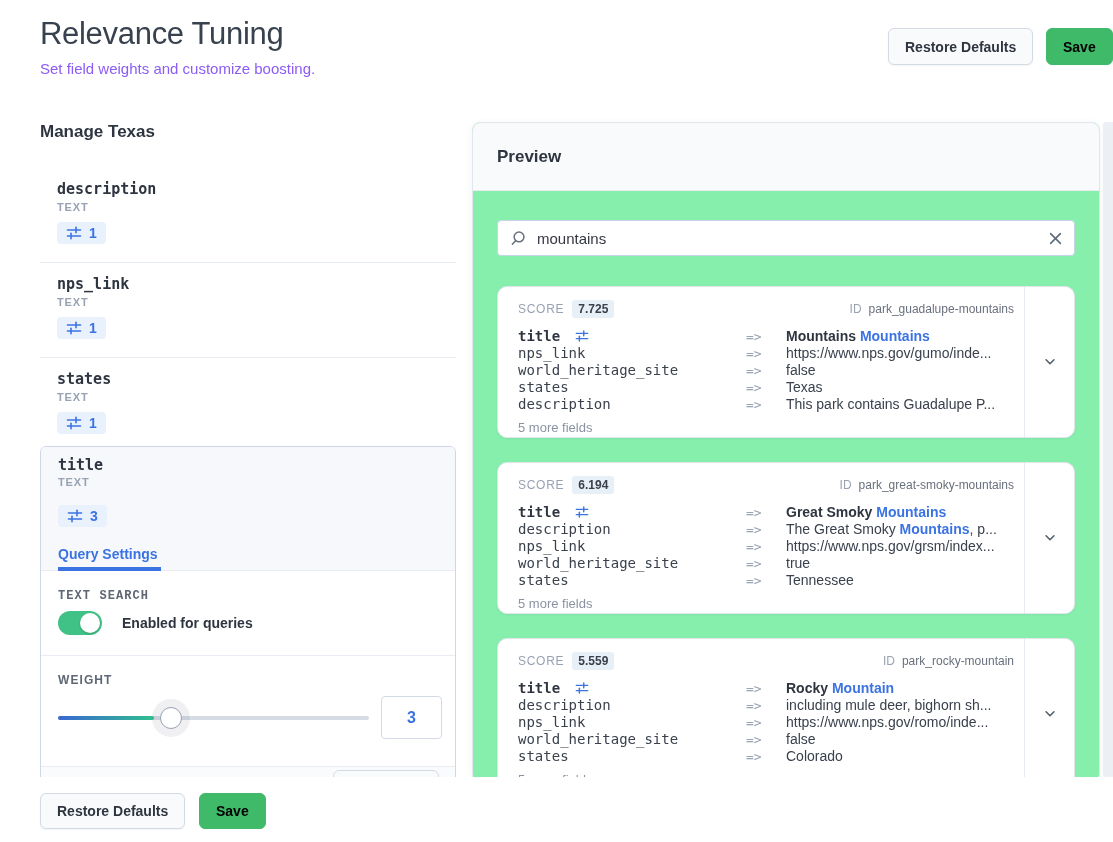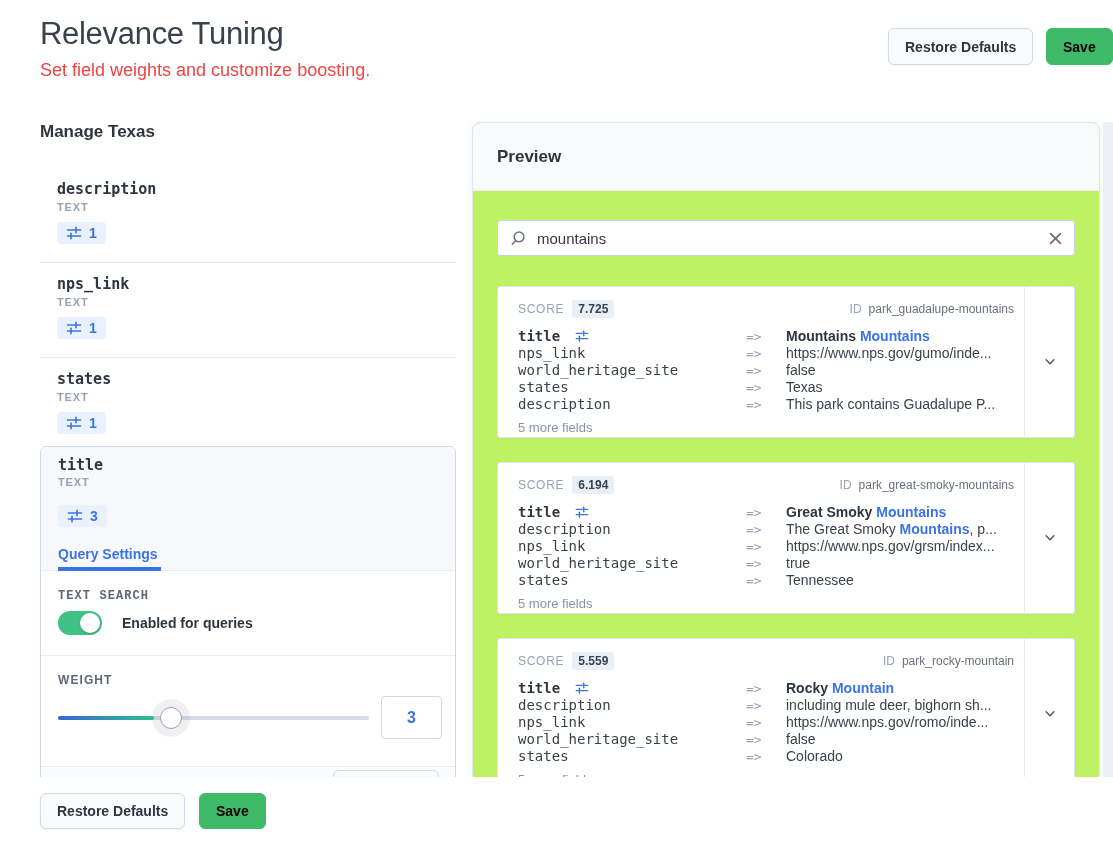--- a/index.html
+++ b/index.html
@@ -11,21 +11,21 @@
   *{box-sizing:border-box;margin:0;padding:0;}
   html,body{width:1113px;height:842px;}
   body{
     position:relative;background:#fff;color:var(--text);
     font-family:"Liberation Sans",sans-serif;overflow:hidden;
   }
   .mono{font-family:"DejaVu Sans Mono",monospace;}
 
   
   .page-title{position:absolute;left:40px;top:16px;font-size:31px;font-weight:500;color:#38424f;letter-spacing:-.3px;}
-  .page-subtitle{position:absolute;left:40px;top:60px;font-size:18px;color:#ef4444;}
+  .page-subtitle{position:absolute;left:40px;top:60px;font-size:15px;color:#8b5cf6;}
   .btn{display:inline-flex;align-items:center;justify-content:center;height:37px;padding:0 16px;
        border-radius:6px;font-size:14px;font-weight:700;cursor:pointer;
        font-family:"Liberation Sans",sans-serif;}
   .btn-light{background:#f8fafc;border:1px solid var(--border);color:#2f3540;box-shadow:0 1px 2px rgba(52,55,65,.06);}
   .btn-green{background:var(--green);border:1px solid var(--green);color:#000000;}
   #hdr-restore{position:absolute;left:888px;top:28px;}
   #hdr-save{position:absolute;left:1046px;top:28px;}
 
   
   .manage-heading{position:absolute;left:40px;top:122px;font-size:17px;font-weight:700;color:#2f3540;}
@@ -63,31 +63,31 @@
     background:#fff;border:1px solid #98a2b3;box-shadow:0 0 0 8px rgba(105,112,125,.10);cursor:grab;}
   .weight-box{position:absolute;left:340px;top:249px;width:61px;height:43px;border:1px solid var(--border);
     border-radius:4px;background:#fff;display:flex;align-items:center;justify-content:center;
     font-size:16px;font-weight:700;color:var(--accent);}
   .sec-div2{position:absolute;left:0;right:0;top:319px;height:1px;background:var(--divider);}
   .sel-foot{position:absolute;left:0;right:0;top:320px;bottom:0;background:#fafbfd;}
   .sliver-btn{position:absolute;left:292px;top:3px;width:106px;height:30px;background:#f8fafc;
     border:1px solid var(--border);border-radius:6px;cursor:pointer;}
 
   
-  .preview{position:absolute;left:472px;top:122px;width:628px;height:660px;background:#bef264;
+  .preview{position:absolute;left:472px;top:122px;width:628px;height:660px;background:#86efac;
     border:1px solid var(--card-border);border-radius:8px;box-shadow:0 2px 8px rgba(53,66,92,.06);overflow:hidden;}
   .preview-head{height:68px;background:#f8fafb;border-bottom:1px solid #e8ecf2;display:flex;align-items:center;padding:0 24px;}
   .preview-title{font-size:17px;font-weight:700;color:#2f3540;}
   .preview-body{padding:29px 24px 0;}
   .search-box{display:flex;align-items:center;height:36px;border:1px solid #c7d3e8;border-radius:4px;
     background:#fff;padding:0 12px;gap:10px;}
   .search-box input{flex:1;border:none;outline:none;font-size:15px;color:var(--text);
     font-family:"Liberation Sans",sans-serif;background:transparent;}
   .clear-btn{display:inline-flex;cursor:pointer;}
-  .result-card{display:flex;margin-top:24px;border:1px solid var(--card-border);border-radius:3px;
+  .result-card{display:flex;margin-top:24px;border:1px solid var(--card-border);border-radius:10px;
     background:#fff;box-shadow:0 1px 3px rgba(53,66,92,.05);height:152px;overflow:hidden;}
   .result-card:first-of-type{margin-top:30px;}
   .rc-main{flex:1;padding:13px 10px 0 20px;overflow:hidden;}
   .rc-head{display:flex;align-items:center;margin-bottom:9px;}
   .score-label{font-size:12px;letter-spacing:.06em;color:var(--text-light);}
   .score-badge{margin-left:8px;background:var(--score-bg);border-radius:3px;padding:2px 6px;
     font-size:12px;font-weight:700;color:#3a414d;}
   .rc-id{margin-left:auto;font-size:12px;color:var(--text-light);}
   .rc-id .id-value{color:var(--text-mid);margin-left:7px;}
   .rc-row{display:grid;grid-template-columns:228px 40px 1fr;align-items:baseline;line-height:16px;}

